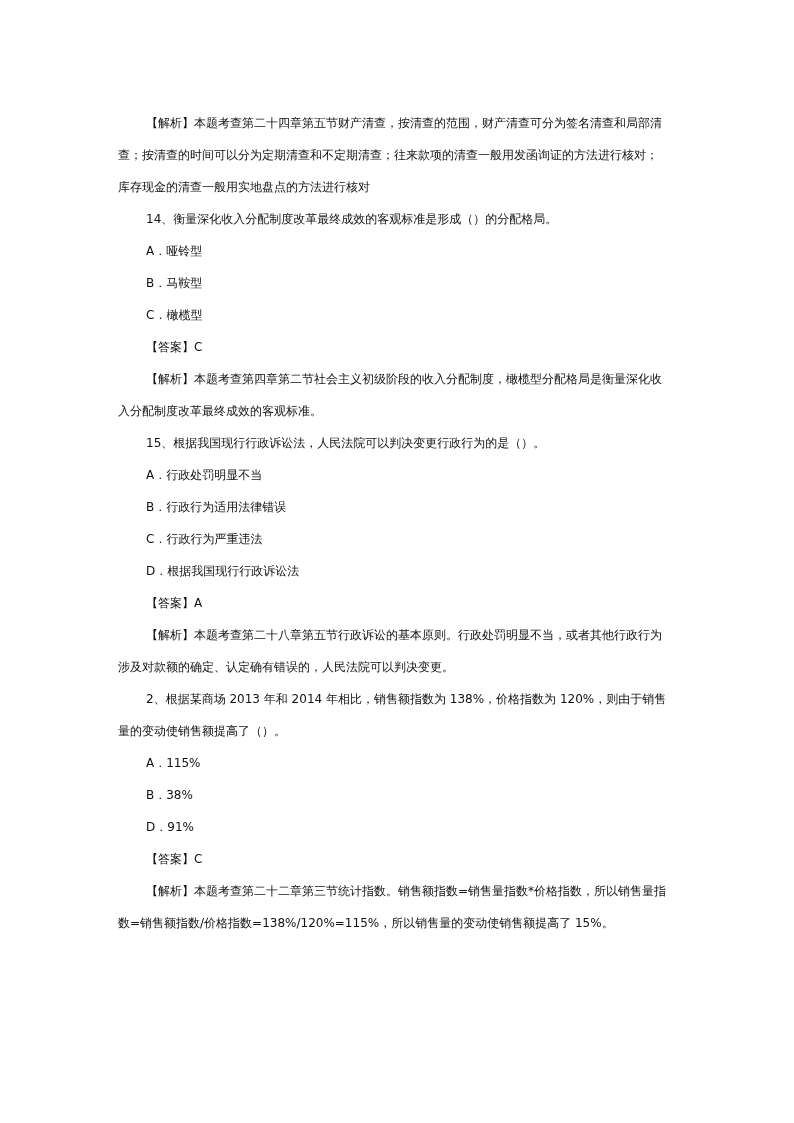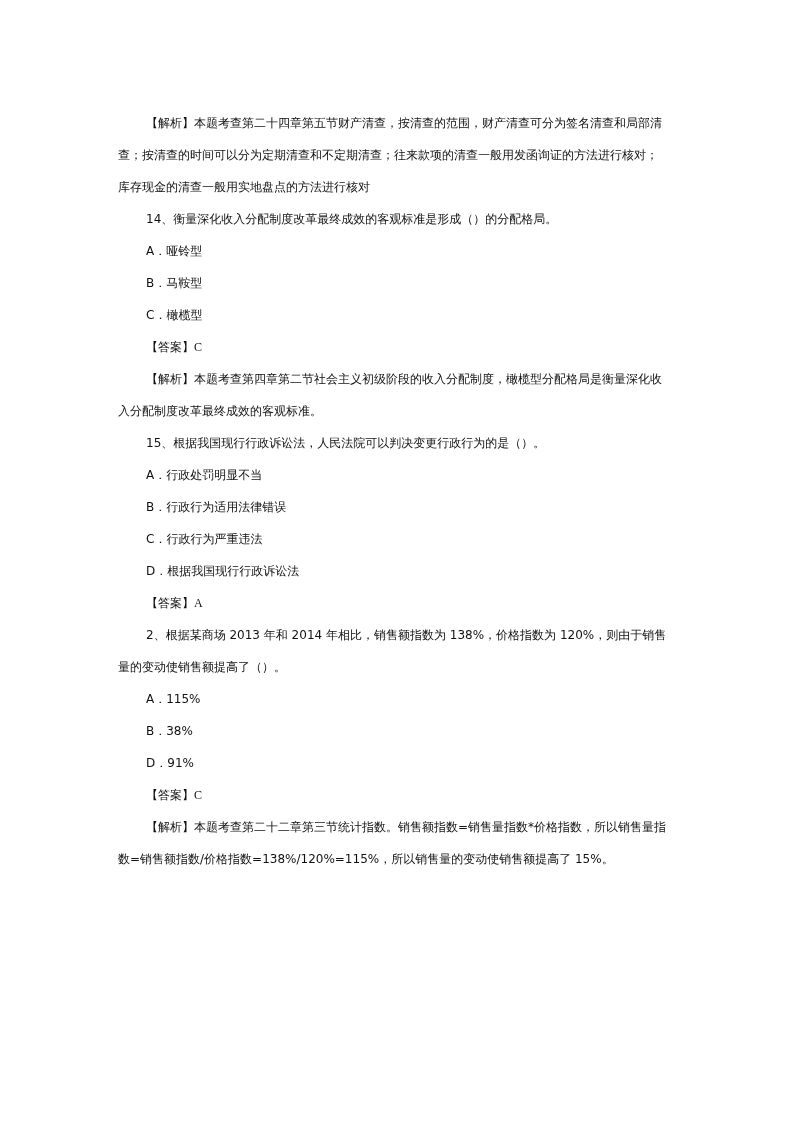--- a/index.html
+++ b/index.html
@@ -15,21 +15,21 @@
     }
     .p {
       margin: 0;
       line-height: 32px;
       white-space: normal;
       word-break: break-all;
       letter-spacing: 0;
     }
     .indent { text-indent: 28px; }
     .qline { text-indent: 28px; }
-    .ans { text-indent: 28px; font-family: Liberation Serif, serif; }
+    .ans { text-indent: 28px; }
   </style>
 </head>
 <body>
 
 <div class="page">
 
   <p class="p indent"><span>【解析】</span><span>本题考查第二十四章第五节财产清查，按清查的范围，财产清查可分为签名清查和局部清查；按清查的时间可以分为定期清查和不定期清查；往来款项的清查一般用发函询证的方法进行核对；库存现金的清查一般用实地盘点的方法进行核对</span></p>
 
   <p class="p qline">14、衡量深化收入分配制度改革最终成效的客观标准是形成（）的分配格局。</p>
   <p class="p qline">A．哑铃型</p>
@@ -37,20 +37,21 @@
   <p class="p qline">C．橄榄型</p>
   <p class="p ans"><span>【答案】</span><span>C</span></p>
   <p class="p indent"><span>【解析】</span><span>本题考查第四章第二节社会主义初级阶段的收入分配制度，橄榄型分配格局是衡量深化收入分配制度改革最终成效的客观标准。</span></p>
 
   <p class="p qline">15、根据我国现行行政诉讼法，人民法院可以判决变更行政行为的是（）。</p>
   <p class="p qline">A．行政处罚明显不当</p>
   <p class="p qline">B．行政行为适用法律错误</p>
   <p class="p qline">C．行政行为严重违法</p>
   <p class="p qline">D．根据我国现行行政诉讼法</p>
   <p class="p ans"><span>【答案】</span><span>A</span></p>
+  <p class="p indent"><span>【解析】</span><span>本题考查第二十八章第五节行政诉讼的基本原则。行政处罚明显不当，或者其他行政行为涉及对款额的确定、认定确有错误的，人民法院可以判决变更。</span></p>
 
   <p class="p qline">2、根据某商场 2013 年和 2014 年相比，销售额指数为 138%，价格指数为 120%，则由于销售量的变动使销售额提高了（）。</p>
   <p class="p qline">A．115%</p>
   <p class="p qline">B．38%</p>
   <p class="p qline">D．91%</p>
   <p class="p ans"><span>【答案】</span><span>C</span></p>
   <p class="p indent"><span>【解析】</span><span>本题考查第二十二章第三节统计指数。销售额指数=销售量指数*价格指数，所以销售量指数=销售额指数/价格指数=138%/120%=115%，所以销售量的变动使销售额提高了 15%。</span></p>
 
 </div>
 

